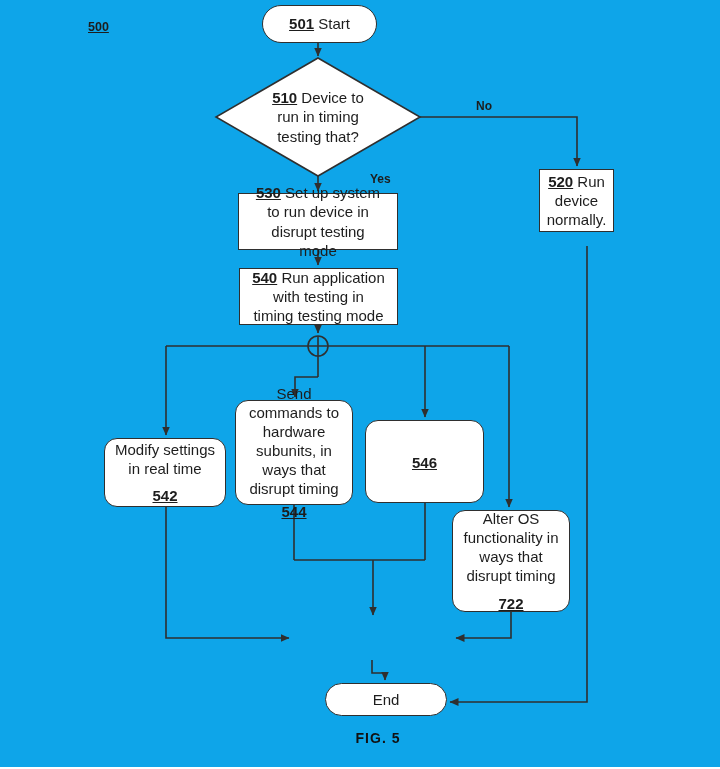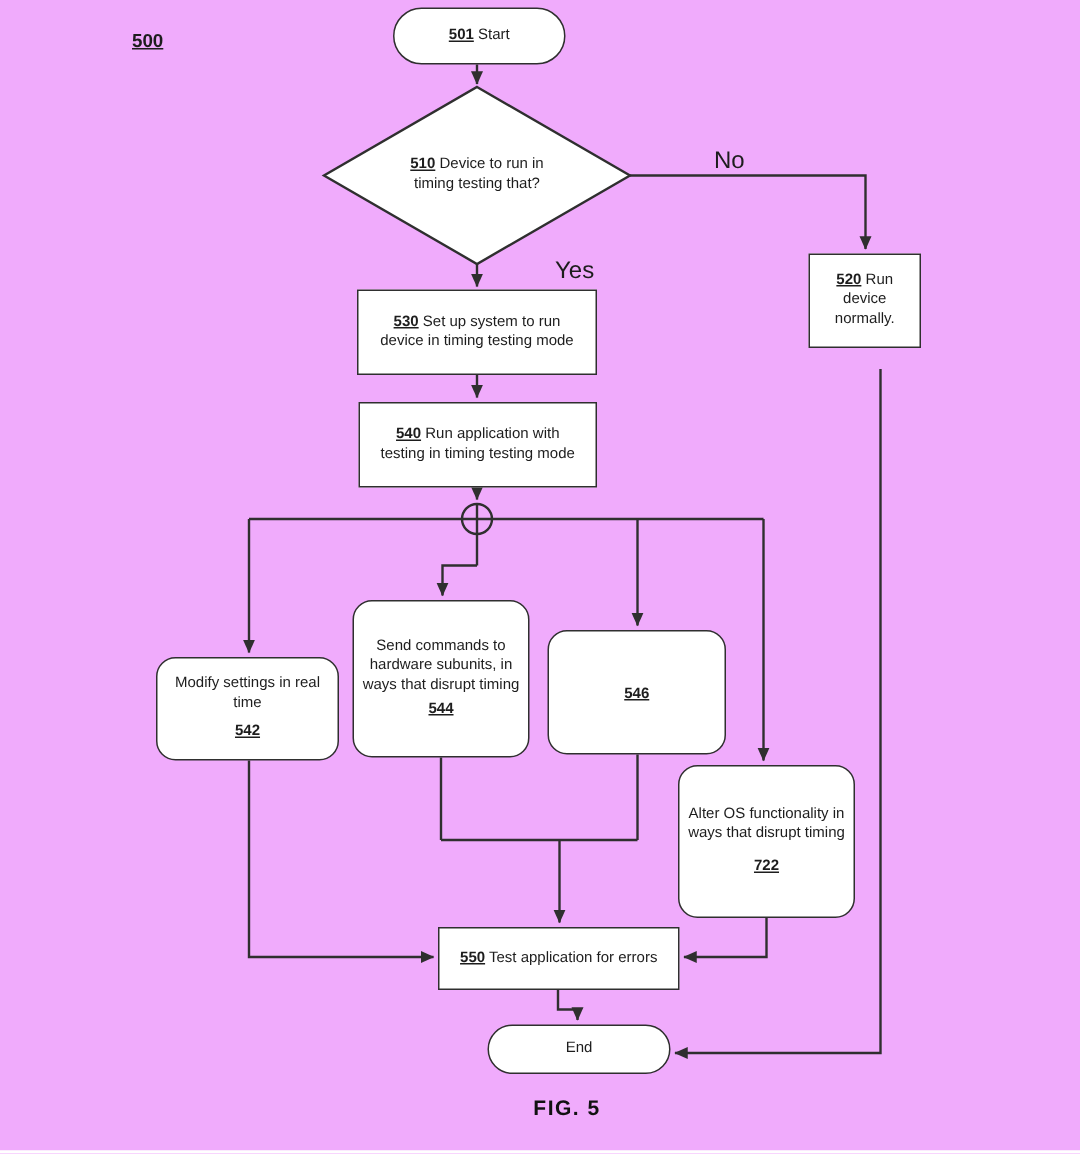--- a/index.html
+++ b/index.html
@@ -1,32 +1,32 @@
 <!DOCTYPE html>
 <html><head>
 <meta charset="utf-8">
 <style>
   html,body { margin:0; padding:0; background:#ffffff; }
   .stage {
-    position:relative; width:720px; height:767px; background:#f0abfc;
+    position:relative; width:720px; height:767px; background:#0ea5e9;
     font-family:"Liberation Sans","DejaVu Sans",sans-serif; overflow:hidden;
   }
   svg.wires { position:absolute; left:0; top:0; width:720px; height:769px; }
   .node {
     position:absolute; box-sizing:border-box;
     display:flex; flex-direction:column; align-items:center; justify-content:center;
-    text-align:center; font-size:10px; line-height:1.27; color:#1d1d1d;
+    text-align:center; font-size:15px; line-height:1.27; color:#1d1d1d;
     padding:2px 6px;
   }
   .bordered { border:1.6px solid #2f2f2f; background:#fff; }
   .pill  { border-radius:20px; }
   .round { border-radius:13px; }
   .ref   { font-weight:700; text-decoration:underline; }
   .below { margin-top:7px; }
-  .lbl   { position:absolute; font-weight:400; font-size:16px; color:#1d1d1d;padding-left:48px; }
+  .lbl   { position:absolute; font-weight:700; font-size:12px; color:#1d1d1d;padding-left:48px; }
   .figref { position:absolute; left:88px; top:20px; font-weight:700; font-size:12.5px;
             text-decoration:underline; color:#1d1d1d; }
   .caption { position:absolute; left:318px; top:730px; width:120px; text-align:center;
              font-weight:700; font-size:14px; letter-spacing:1px; color:#111; }
 </style>
 </head>
 <body>
 
 <div class="stage">
 
@@ -73,21 +73,21 @@
 
   <div class="node" style="left:258px; top:88px; width:120px; height:58px;">
     <div><span class="ref">510</span> <span>Device to run in timing testing that?</span></div>
   </div>
 
   <div class="node bordered" style="left:539px; top:169px; width:75px; height:63px;">
     <div><span class="ref">520</span> <span>Run device normally.</span></div>
   </div>
 
   <div class="node bordered" style="left:238px; top:193px; width:160px; height:57px; padding:2px 12px;">
-    <div><span class="ref">530</span> <span>Set up system to run device in timing testing mode</span></div>
+    <div><span class="ref">530</span> <span>Set up system to run device in disrupt testing mode</span></div>
   </div>
 
   <div class="node bordered" style="left:239px; top:268px; width:159px; height:57px; padding:2px 12px;">
     <div><span class="ref">540</span> <span>Run application with testing in timing testing mode</span></div>
   </div>
 
   <div class="node bordered round" style="left:104px; top:438px; width:122px; height:69px;">
     <div>Modify settings in real time</div>
     <div class="ref below">542</div>
   </div>
@@ -99,21 +99,18 @@
 
   <div class="node bordered round" style="left:365px; top:420px; width:119px; height:83px; padding:2px 3px;">
     <div class="ref below" style="margin-top:3px;">546</div>
   </div>
 
   <div class="node bordered round" style="left:452px; top:510px; width:118px; height:102px; padding:2px 3px;">
     <div>Alter OS functionality in ways that disrupt timing</div>
     <div class="ref below" style="margin-top:9px;">722</div>
   </div>
 
-  <div class="node bordered" style="left:292px; top:618px; width:161px; height:42px;">
-    <div><span class="ref">550</span> <span>Test application for errors</span></div>
-  </div>
 
   <div class="node bordered pill" style="left:325px; top:683px; width:122px; height:33px;">
     <div>End</div>
   </div>
 
 </div>
 
 </body></html>

